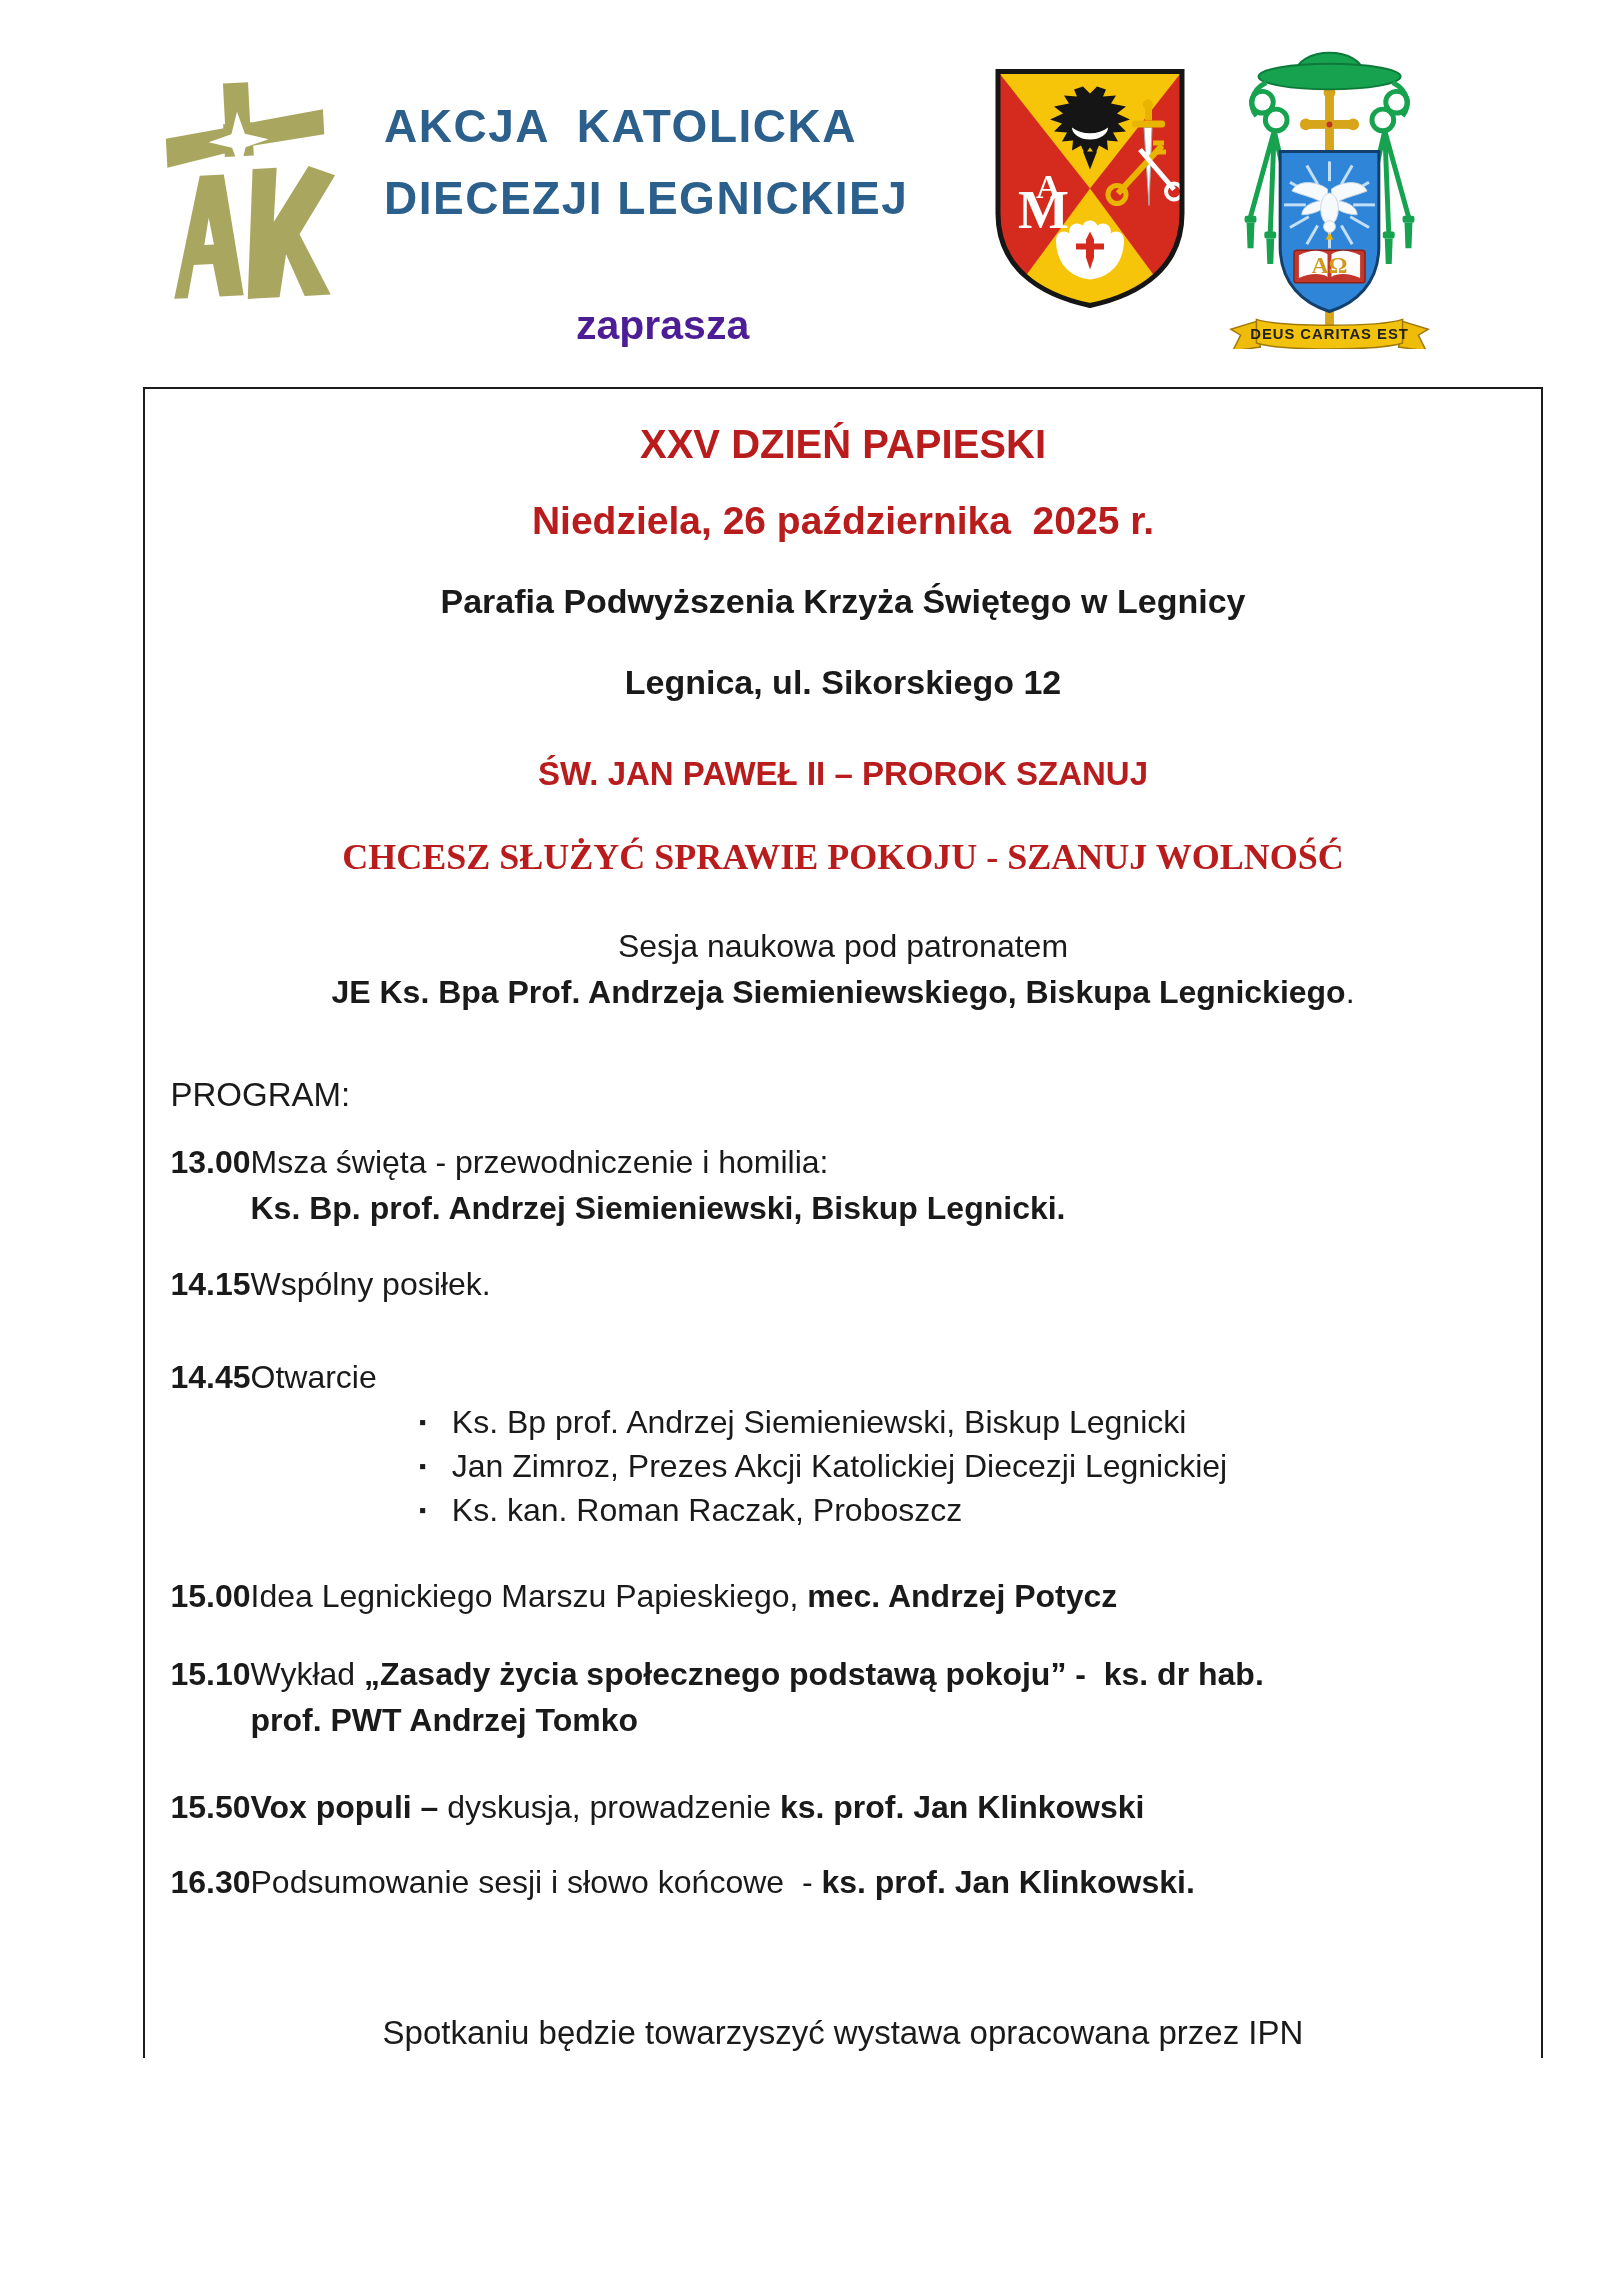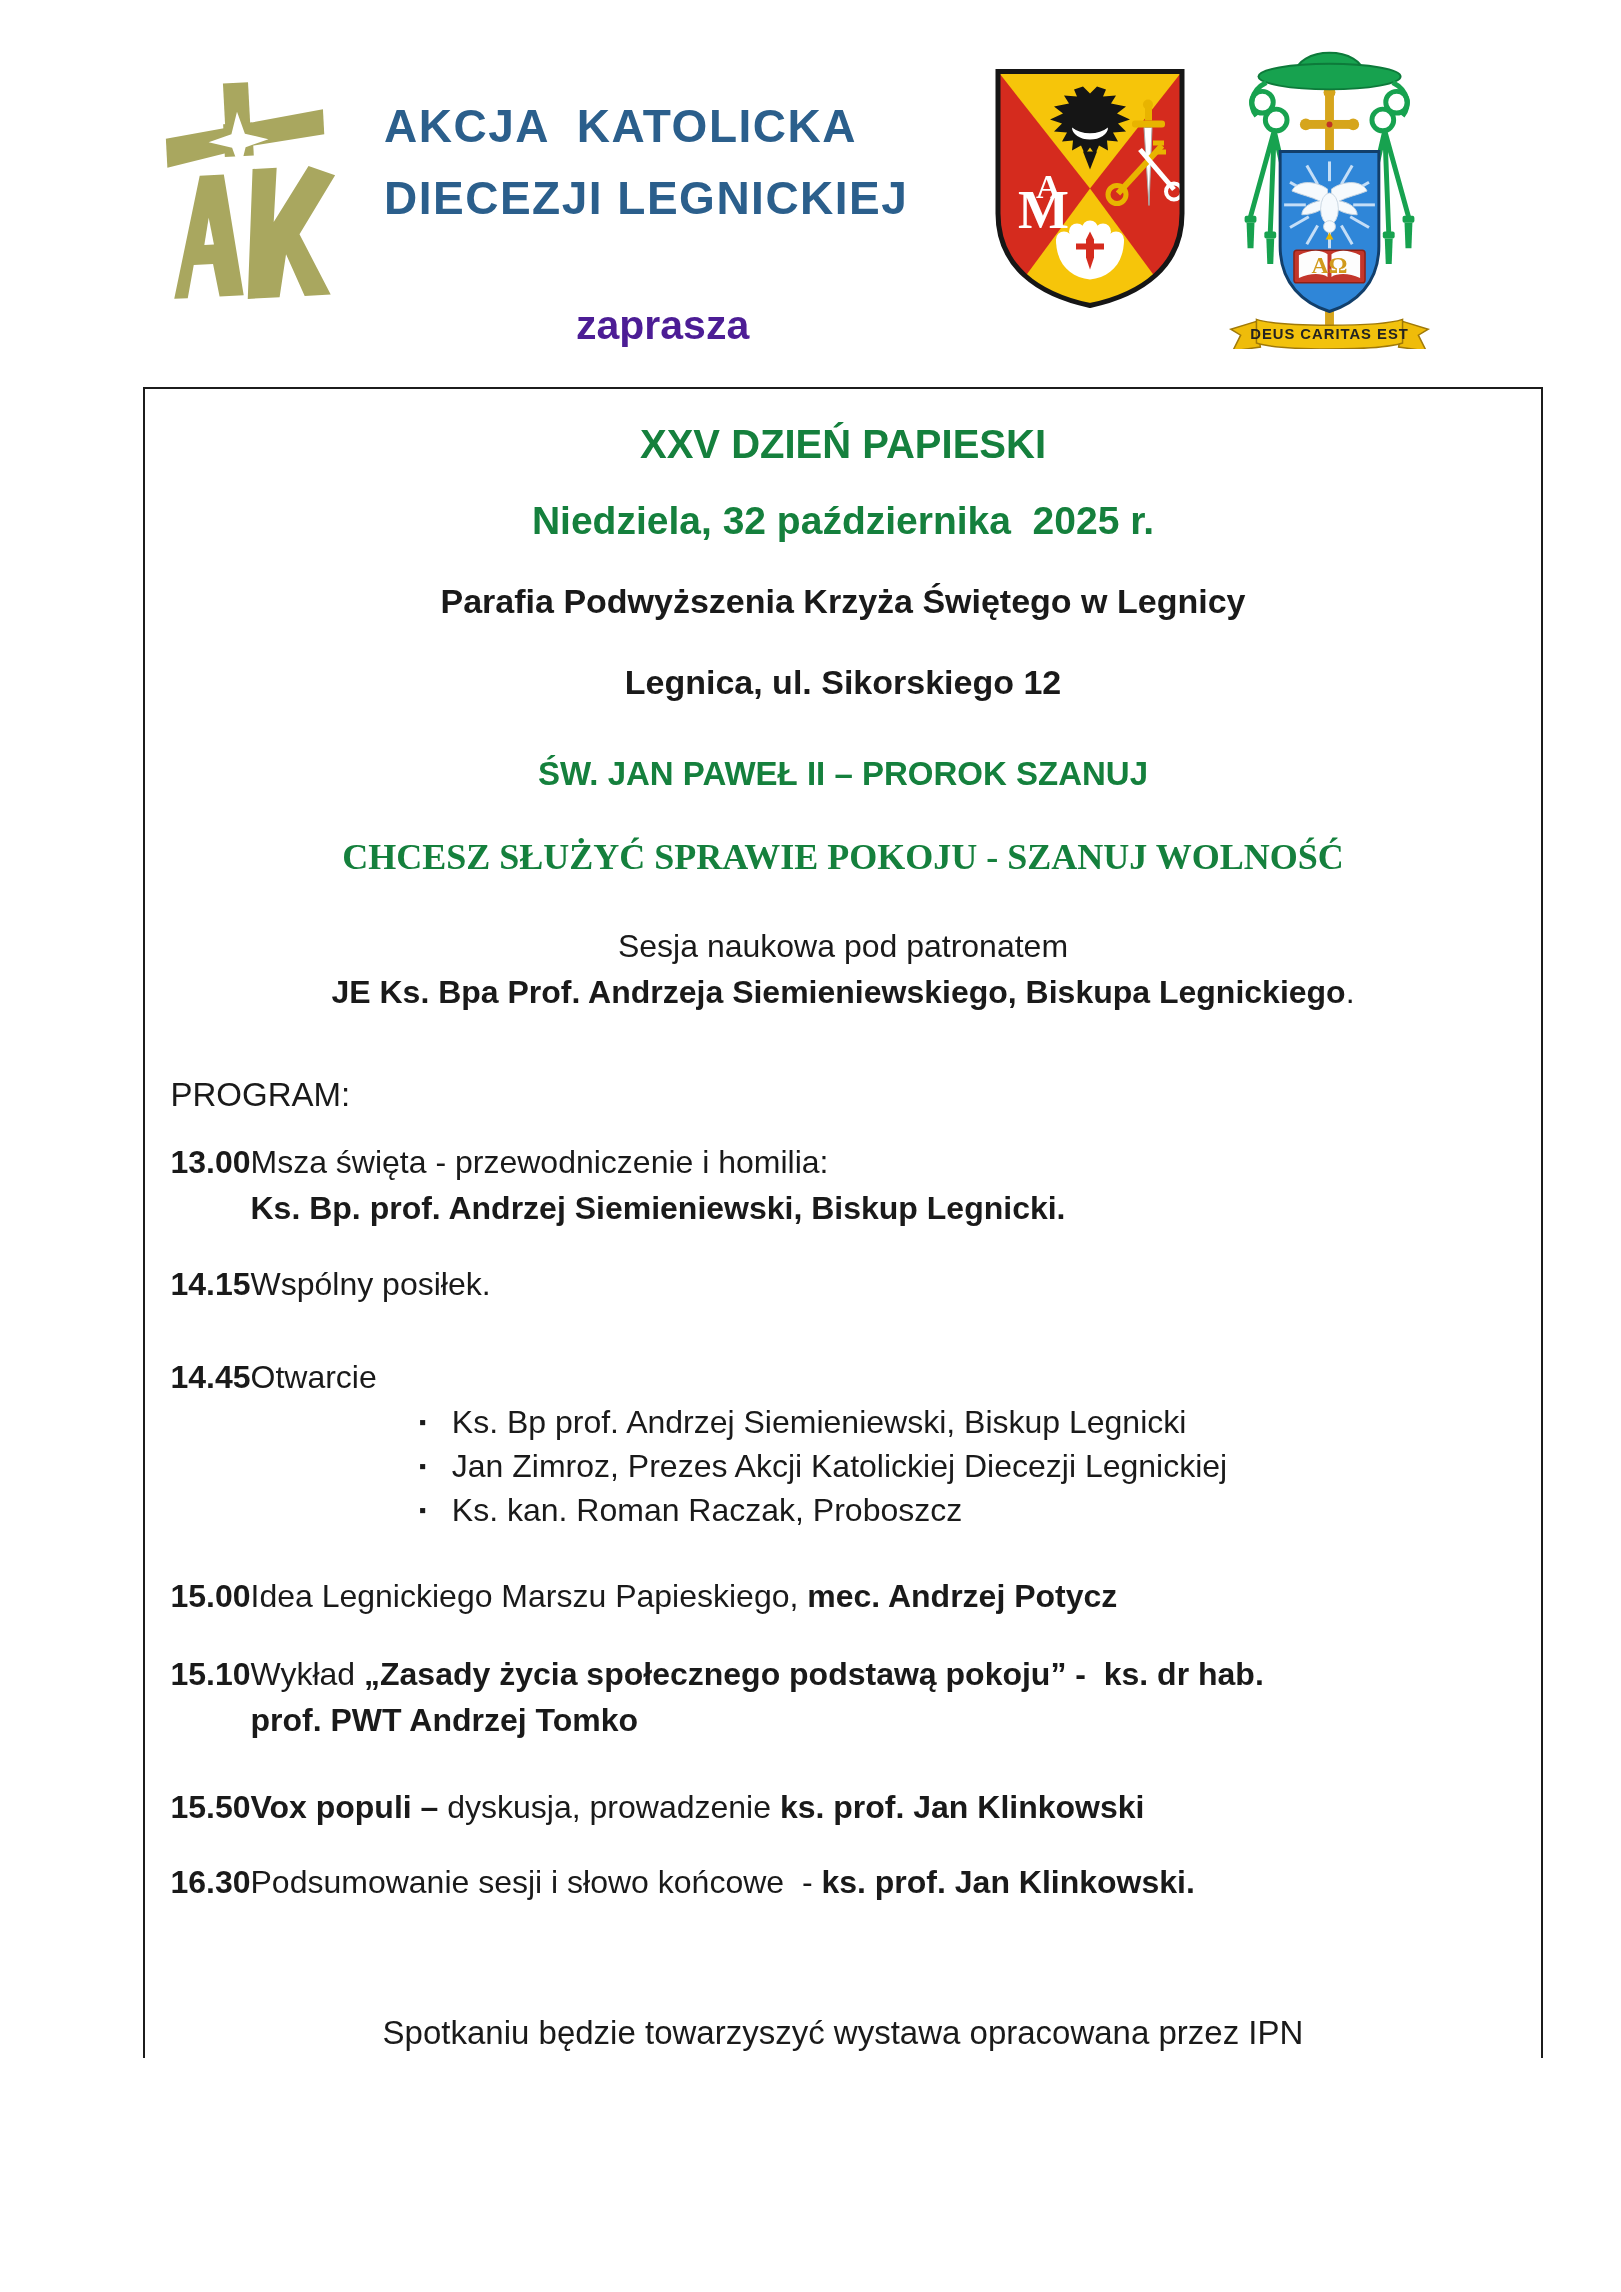--- a/index.html
+++ b/index.html
@@ -9,21 +9,21 @@
   .org-title{position:absolute;left:384px;top:90px;font-weight:700;font-size:46px;
              line-height:72px;color:#2B5F8C;letter-spacing:1.5px;white-space:pre;}
   .invite{position:absolute;left:576px;top:302px;font-weight:700;font-size:41px;color:#4c1d95;}
   .ak-logo{position:absolute;left:145px;top:73px;width:194px;height:227px;}
   .crest-diocese{position:absolute;left:990px;top:63px;width:200px;height:251px;}
   .crest-bishop{position:absolute;left:1211px;top:41px;width:237px;height:308px;}
   
   .main-box{position:absolute;left:143px;top:387px;width:1400px;height:1766px;
             border:2.9px solid #1c1c1c;box-sizing:border-box;}
   .cline{position:absolute;left:0;width:100%;text-align:center;white-space:pre-wrap;}
-  .red{color:#15803d;}
+  .red{color:#b91c1c;}
   .b{font-weight:700;text-align:center;}
   .event-title{font-size:40px;font-weight:700;}
   .event-date{font-size:39px;font-weight:700;}
   .venue{font-size:34px;font-weight:700;}
   .theme{font-size:33px;font-weight:700;}
   .motto{font-family:"Liberation Serif",serif;font-size:36px;font-weight:700;}
   .patron{font-size:32px;}
   .program-heading{position:absolute;left:25.5px;font-size:33px;}
   .prow{position:absolute;left:25.5px;right:19.6px;font-size:32px;line-height:46px;}
   .ptime{position:absolute;left:0;top:0;font-weight:700;}
@@ -172,21 +172,21 @@
       <polygon points="46,284 20,292 30,298 22,314 50,310" fill="#EFBC0A" stroke="#A07908" stroke-width="1.5"></polygon>
       <polygon points="194,284 220,292 210,298 218,314 190,310" fill="#EFBC0A" stroke="#A07908" stroke-width="1.5"></polygon>
       <path d="M46,282 C70,290 170,290 194,282 L194,306 C170,314 70,314 46,306 Z" fill="#F2C20D" stroke="#A07908" stroke-width="1.5"></path>
       <text x="120" y="302" text-anchor="middle" font-size="15" font-weight="bold" fill="#222" letter-spacing="1">DEUS CARITAS EST</text>
     </g>
   </svg>
 
   <div class="main-box">
 
     <div class="cline event-title red" style="top:33px">XXV DZIEŃ PAPIESKI</div>
-    <div class="cline event-date red" style="top:110px">Niedziela, 32 października  2025 r.</div>
+    <div class="cline event-date red" style="top:110px">Niedziela, 26 października  2025 r.</div>
     <div class="cline venue" style="top:193px">Parafia Podwyższenia Krzyża Świętego w Legnicy</div>
     <div class="cline venue" style="top:274px">Legnica, ul. Sikorskiego 12</div>
     <div class="cline theme red" style="top:366px">ŚW. JAN PAWEŁ II – PROROK SZANUJ</div>
     <div class="cline patron" style="top:539px">Sesja naukowa pod patronatem</div>
 
     <div class="cline motto red" style="top:447px">CHCESZ SŁUŻYĆ SPRAWIE POKOJU - SZANUJ WOLNOŚĆ</div>
     <div class="cline patron" style="top:585px"><span class="b">JE Ks. Bpa Prof. Andrzeja Siemieniewskiego, Biskupa Legnickiego</span><span>.</span></div>
 
     <div class="program-heading" style="top:687px">PROGRAM:</div>
 

